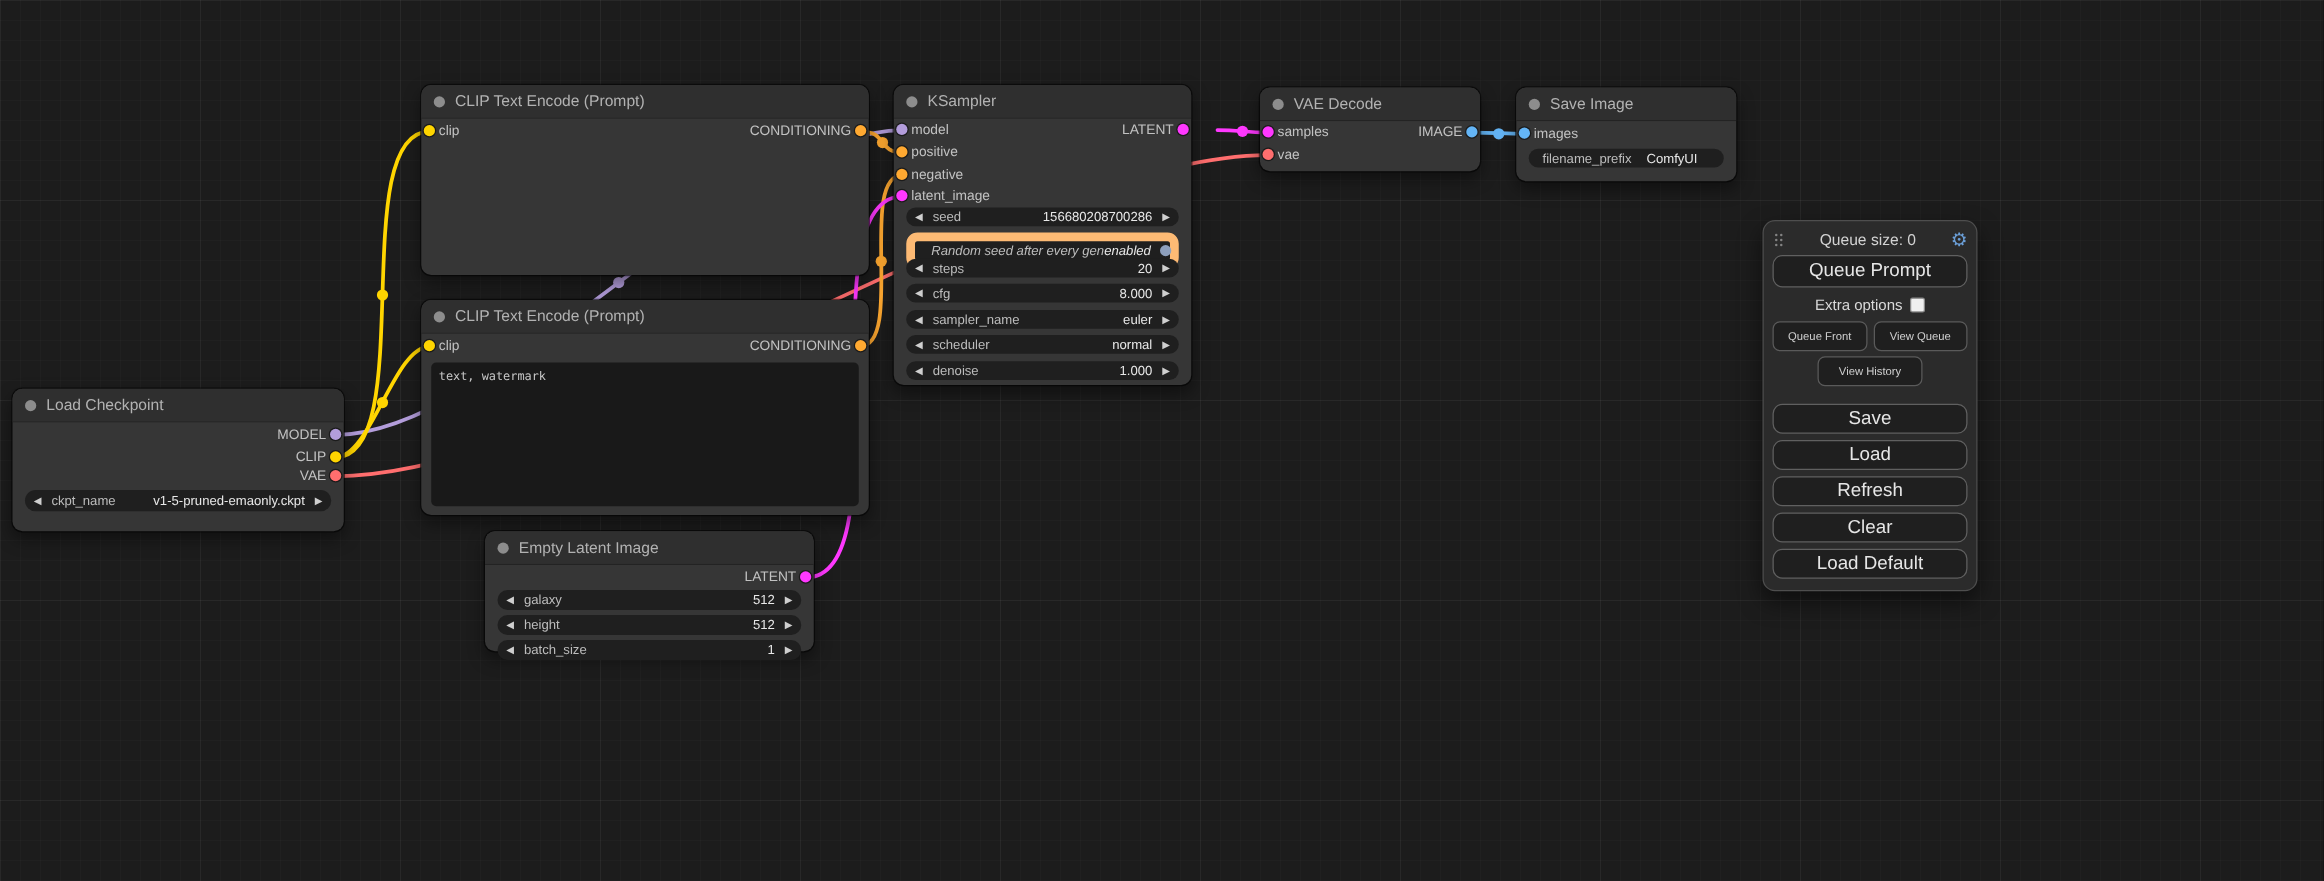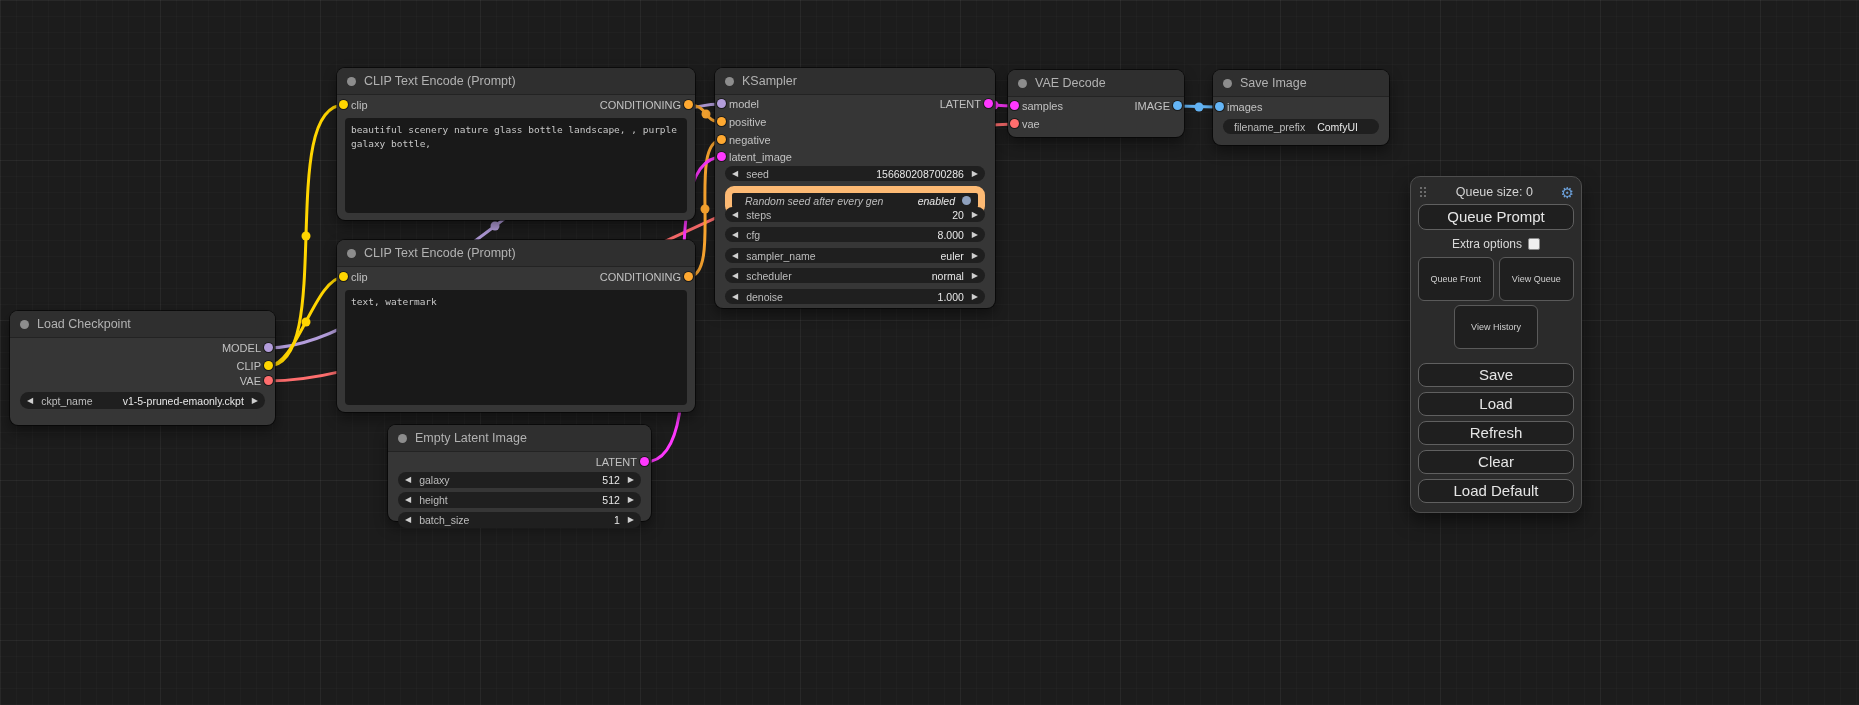--- a/index.html
+++ b/index.html
@@ -72,21 +72,21 @@
   .mbtn{
     display:block;width:100%;background:#1f1f1f;border:1px solid #606060;border-radius:8px;
     color:#e6e6e6;font-family:inherit;font-size:15px;padding:2px 0 3px;margin-top:5px;cursor:pointer;
   }
   .mbtn.qp{margin-top:2px;padding:3px 0 4px;}
   .extra{display:flex;align-items:center;justify-content:center;gap:6px;margin-top:7px;font-size:12px;color:#dadada;}
   .cb{width:10px;height:10px;background:#efefef;border:1px solid #8a8a8a;border-radius:2px;flex:none;}
   .srow{display:flex;gap:5px;margin-top:6px;}
   .sbtn{
     flex:1;background:#1f1f1f;border:1px solid #5a5a5a;border-radius:6px;color:#cfcfcf;
-    font-family:inherit;font-size:9px;padding:16px 0;cursor:pointer;white-space:nowrap;
+    font-family:inherit;font-size:9px;padding:6px 0;cursor:pointer;white-space:nowrap;
   }
   .sbtn.vh{display:block;flex:none;width:84px;margin:4px auto 0;}
   .gap{height:9px;}
 </style>
 </head>
 <body>
 
 <div id="canvas">
 
   <svg class="links" width="1859" height="705" viewBox="0 0 1859 705">
@@ -131,21 +131,20 @@
 
   <div class="node" style="left:337px;top:68px;width:358px;height:152px">
     <div class="node-title">
       <span class="tdot"></span>
       <span class="ttext">CLIP Text Encode (Prompt)</span>
     </div>
     <span class="sdot in c-clip" style="top:32px"></span>
     <div class="slot in" style="top:30px">clip</div>
     <div class="slot out" style="top:30px">CONDITIONING</div>
     <span class="sdot out c-cond" style="top:32px"></span>
-    <div class="prompt">beautiful scenery nature glass bottle landscape, , purple galaxy bottle,</div>
   </div>
 
   <div class="node" style="left:337px;top:240px;width:358px;height:172px">
     <div class="node-title">
       <span class="tdot"></span>
       <span class="ttext">CLIP Text Encode (Prompt)</span>
     </div>
     <span class="sdot in c-clip" style="top:32px"></span>
     <div class="slot in" style="top:30px">clip</div>
     <div class="slot out" style="top:30px">CONDITIONING</div>
@@ -173,21 +172,21 @@
       <span class="arr">▶</span>
     </div>
     <div class="widget" style="top:87px;height:16px">
       <span class="arr">◀</span>
       <span class="wname">batch_size</span>
       <span class="wvalue">1</span>
       <span class="arr">▶</span>
     </div>
   </div>
 
-  <div class="node" style="left:715px;top:68px;width:280px;height:240px">
+  <div class="node" style="left:715px;top:68px;width:238px;height:240px">
     <div class="node-title">
       <span class="tdot"></span>
       <span class="ttext">KSampler</span>
     </div>
     <span class="sdot in c-model" style="top:31px"></span>
     <div class="slot in" style="top:29px">model</div>
     <span class="sdot in c-cond" style="top:49px"></span>
     <div class="slot in" style="top:47px">positive</div>
     <span class="sdot in c-cond" style="top:67px"></span>
     <div class="slot in" style="top:65px">negative</div>

